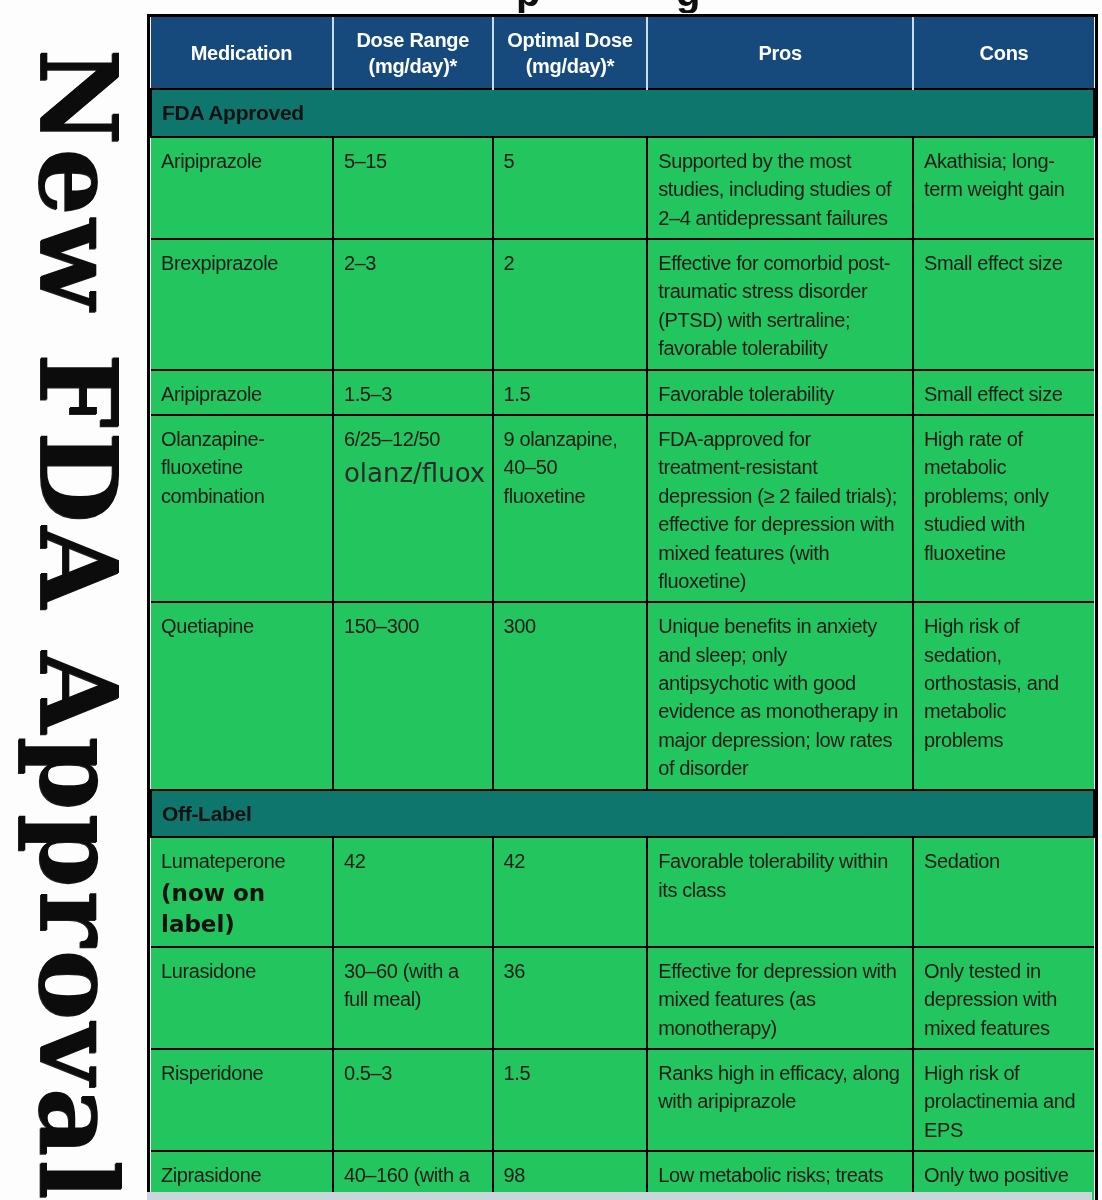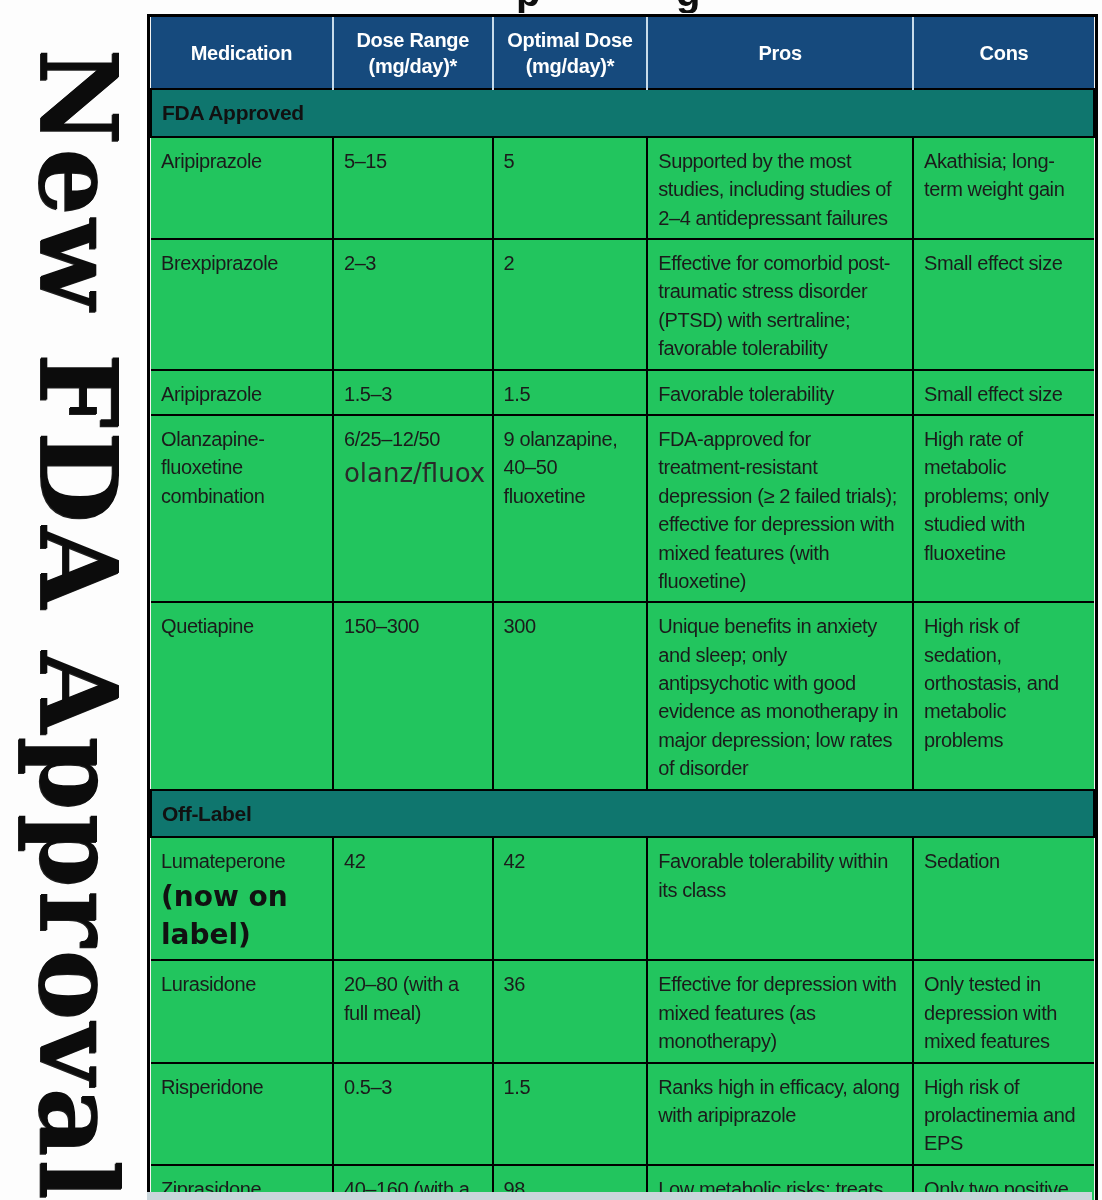--- a/index.html
+++ b/index.html
@@ -105,21 +105,21 @@
   .annot-sans {
     font-family: "DejaVu Sans", sans-serif;
     font-size: 26px;
     letter-spacing: 0;
     color: #2a2a2a;
     margin-top: 2px;
   }
   .annot-bold {
     font-family: "DejaVu Sans", sans-serif;
     font-weight: bold;
-    font-size: 28px;
+    font-size: 23px;
     letter-spacing: 0;
     color: #111;
     margin-top: 2px;
     line-height: 1.35;
   }
 
   .bottom-strip {
     position: absolute;
     left: 147px; top: 1192px;
     width: 945px; height: 8px;
@@ -228,21 +228,21 @@
             <div class="annot-bold">(now on label)</div>
           </td>
           <td>42</td>
           <td>42</td>
           <td>Favorable tolerability within its class</td>
           <td>Sedation</td>
         </tr>
 
         <tr class="row" style="height:89px">
           <td>Lurasidone</td>
-          <td>20–80 (with a full meal)</td>
+          <td>30–60 (with a full meal)</td>
           <td>36</td>
           <td>Effective for depression with mixed features (as monotherapy)</td>
           <td>Only tested in depression with mixed features</td>
         </tr>
 
         <tr class="row" style="height:93px">
           <td>Risperidone</td>
           <td>0.5–3</td>
           <td>1.5</td>
           <td>Ranks high in efficacy, along with aripiprazole</td>

